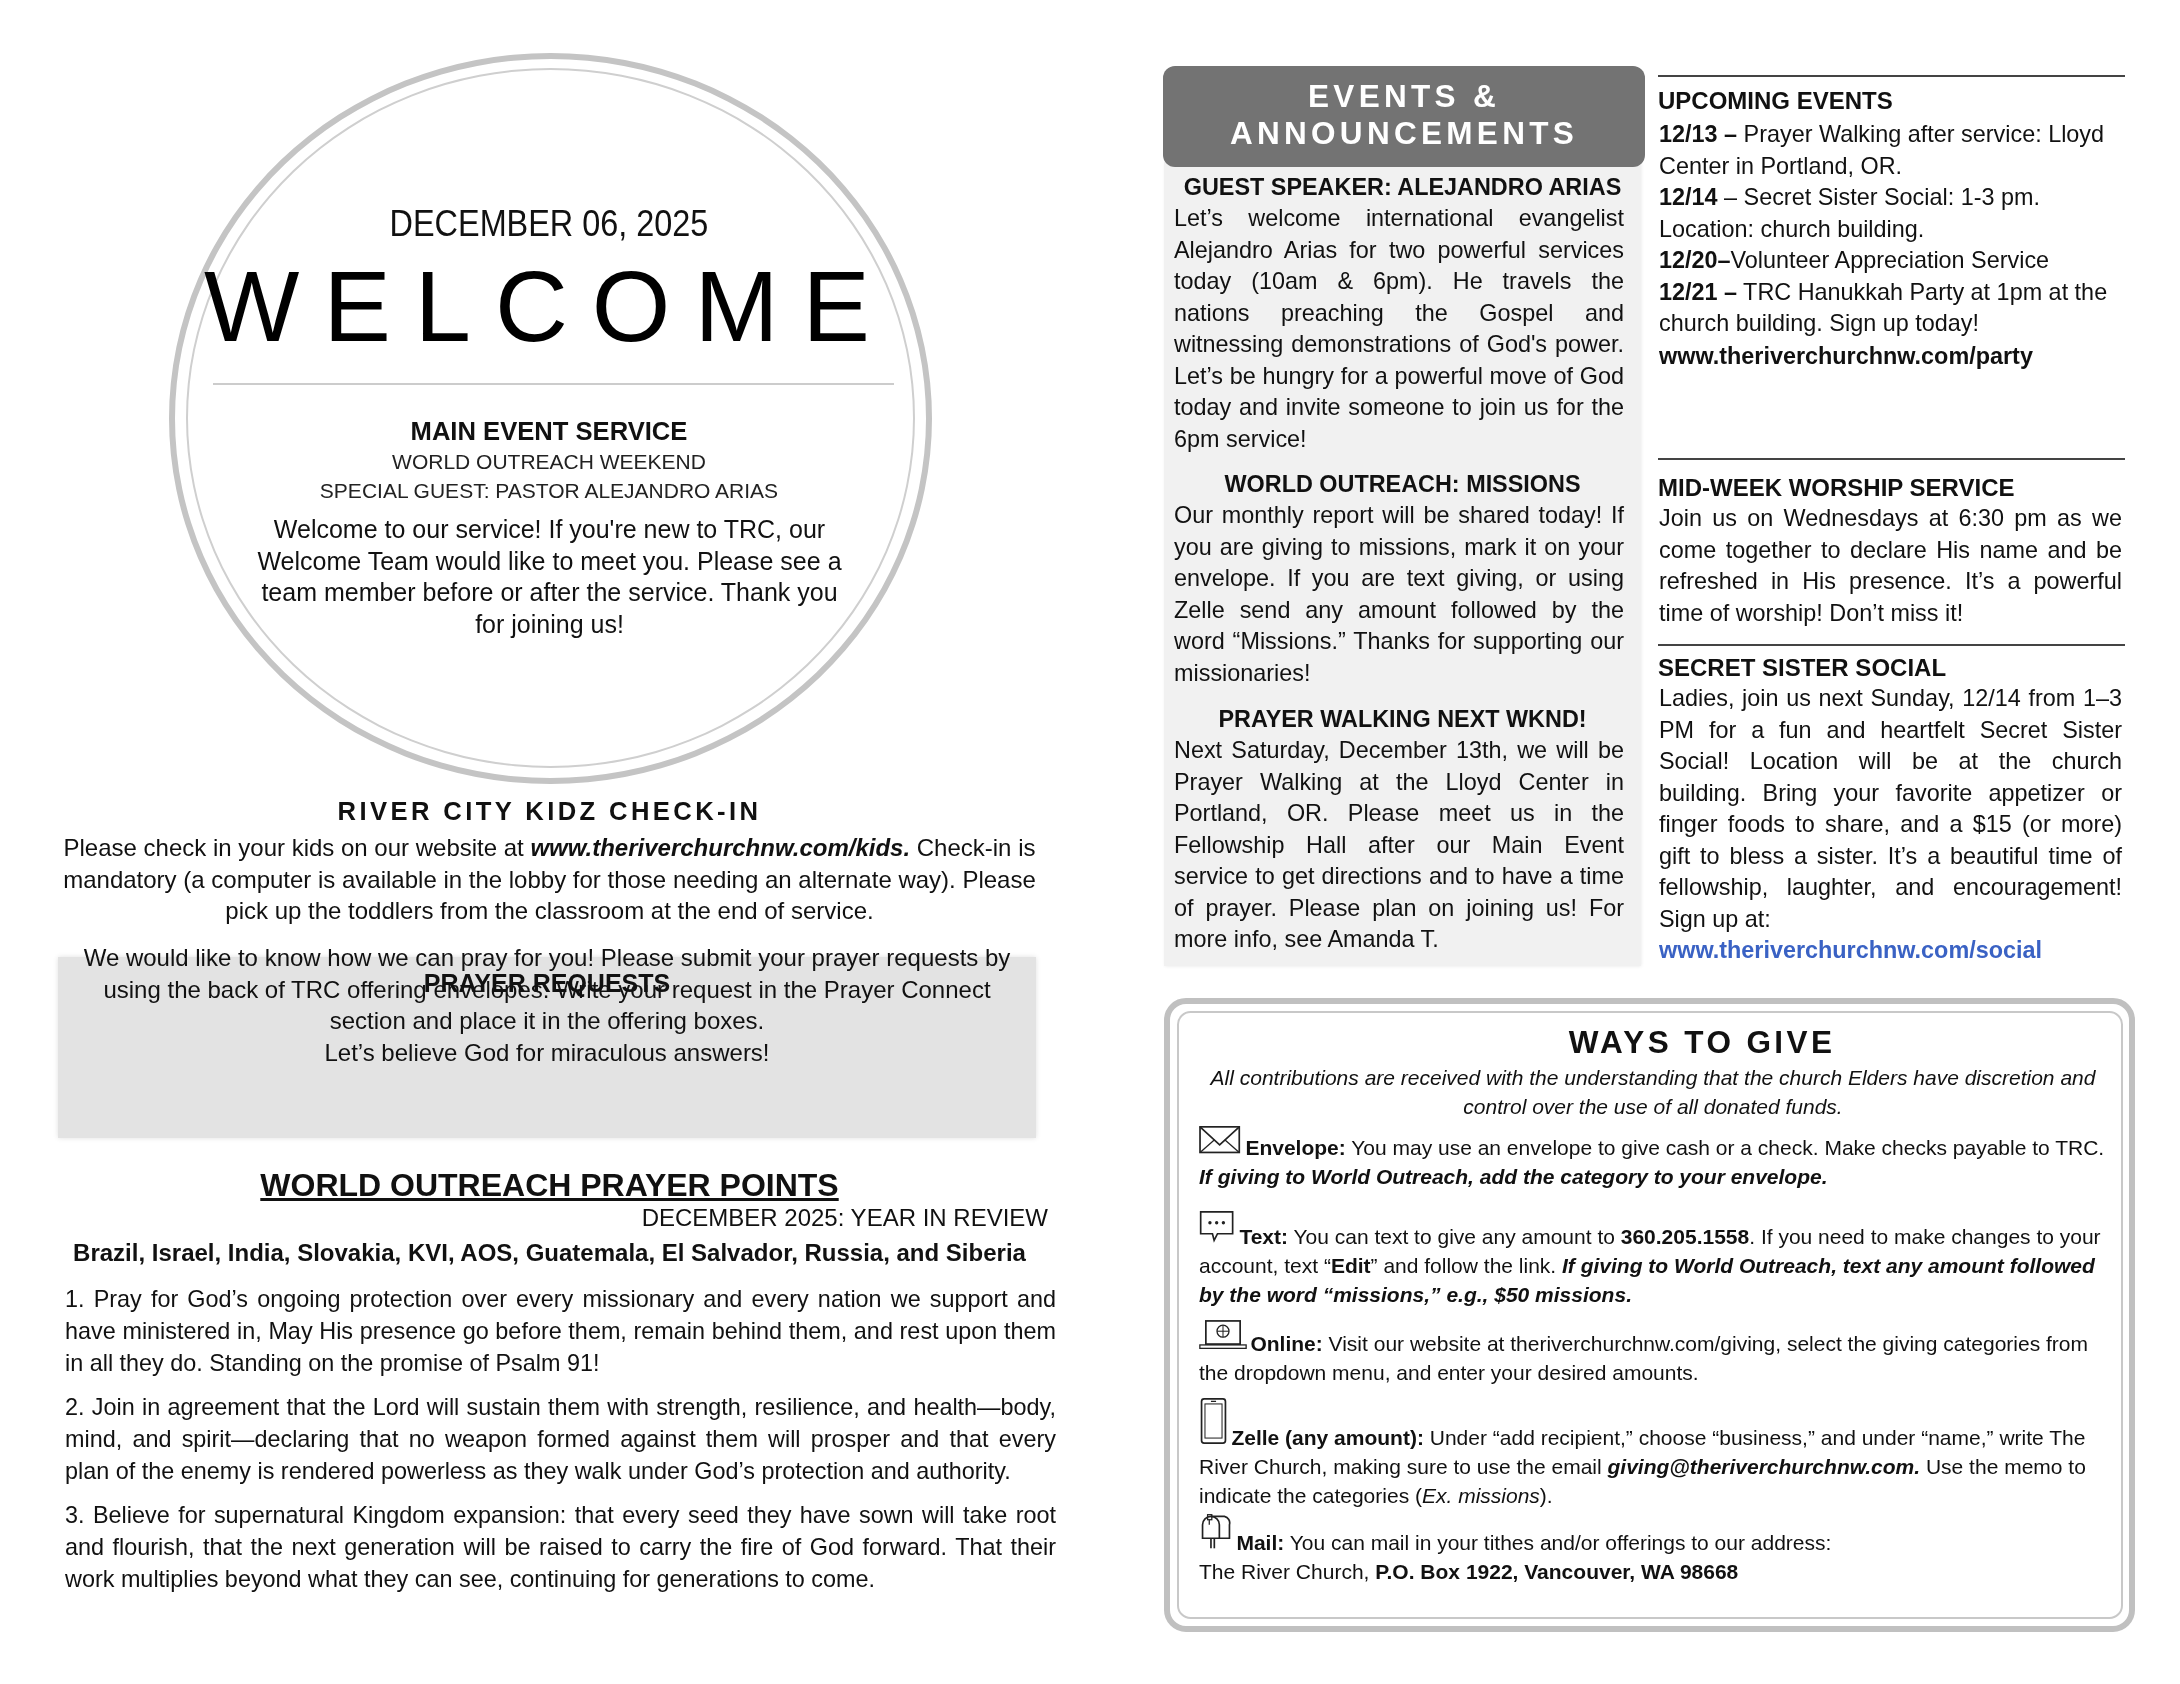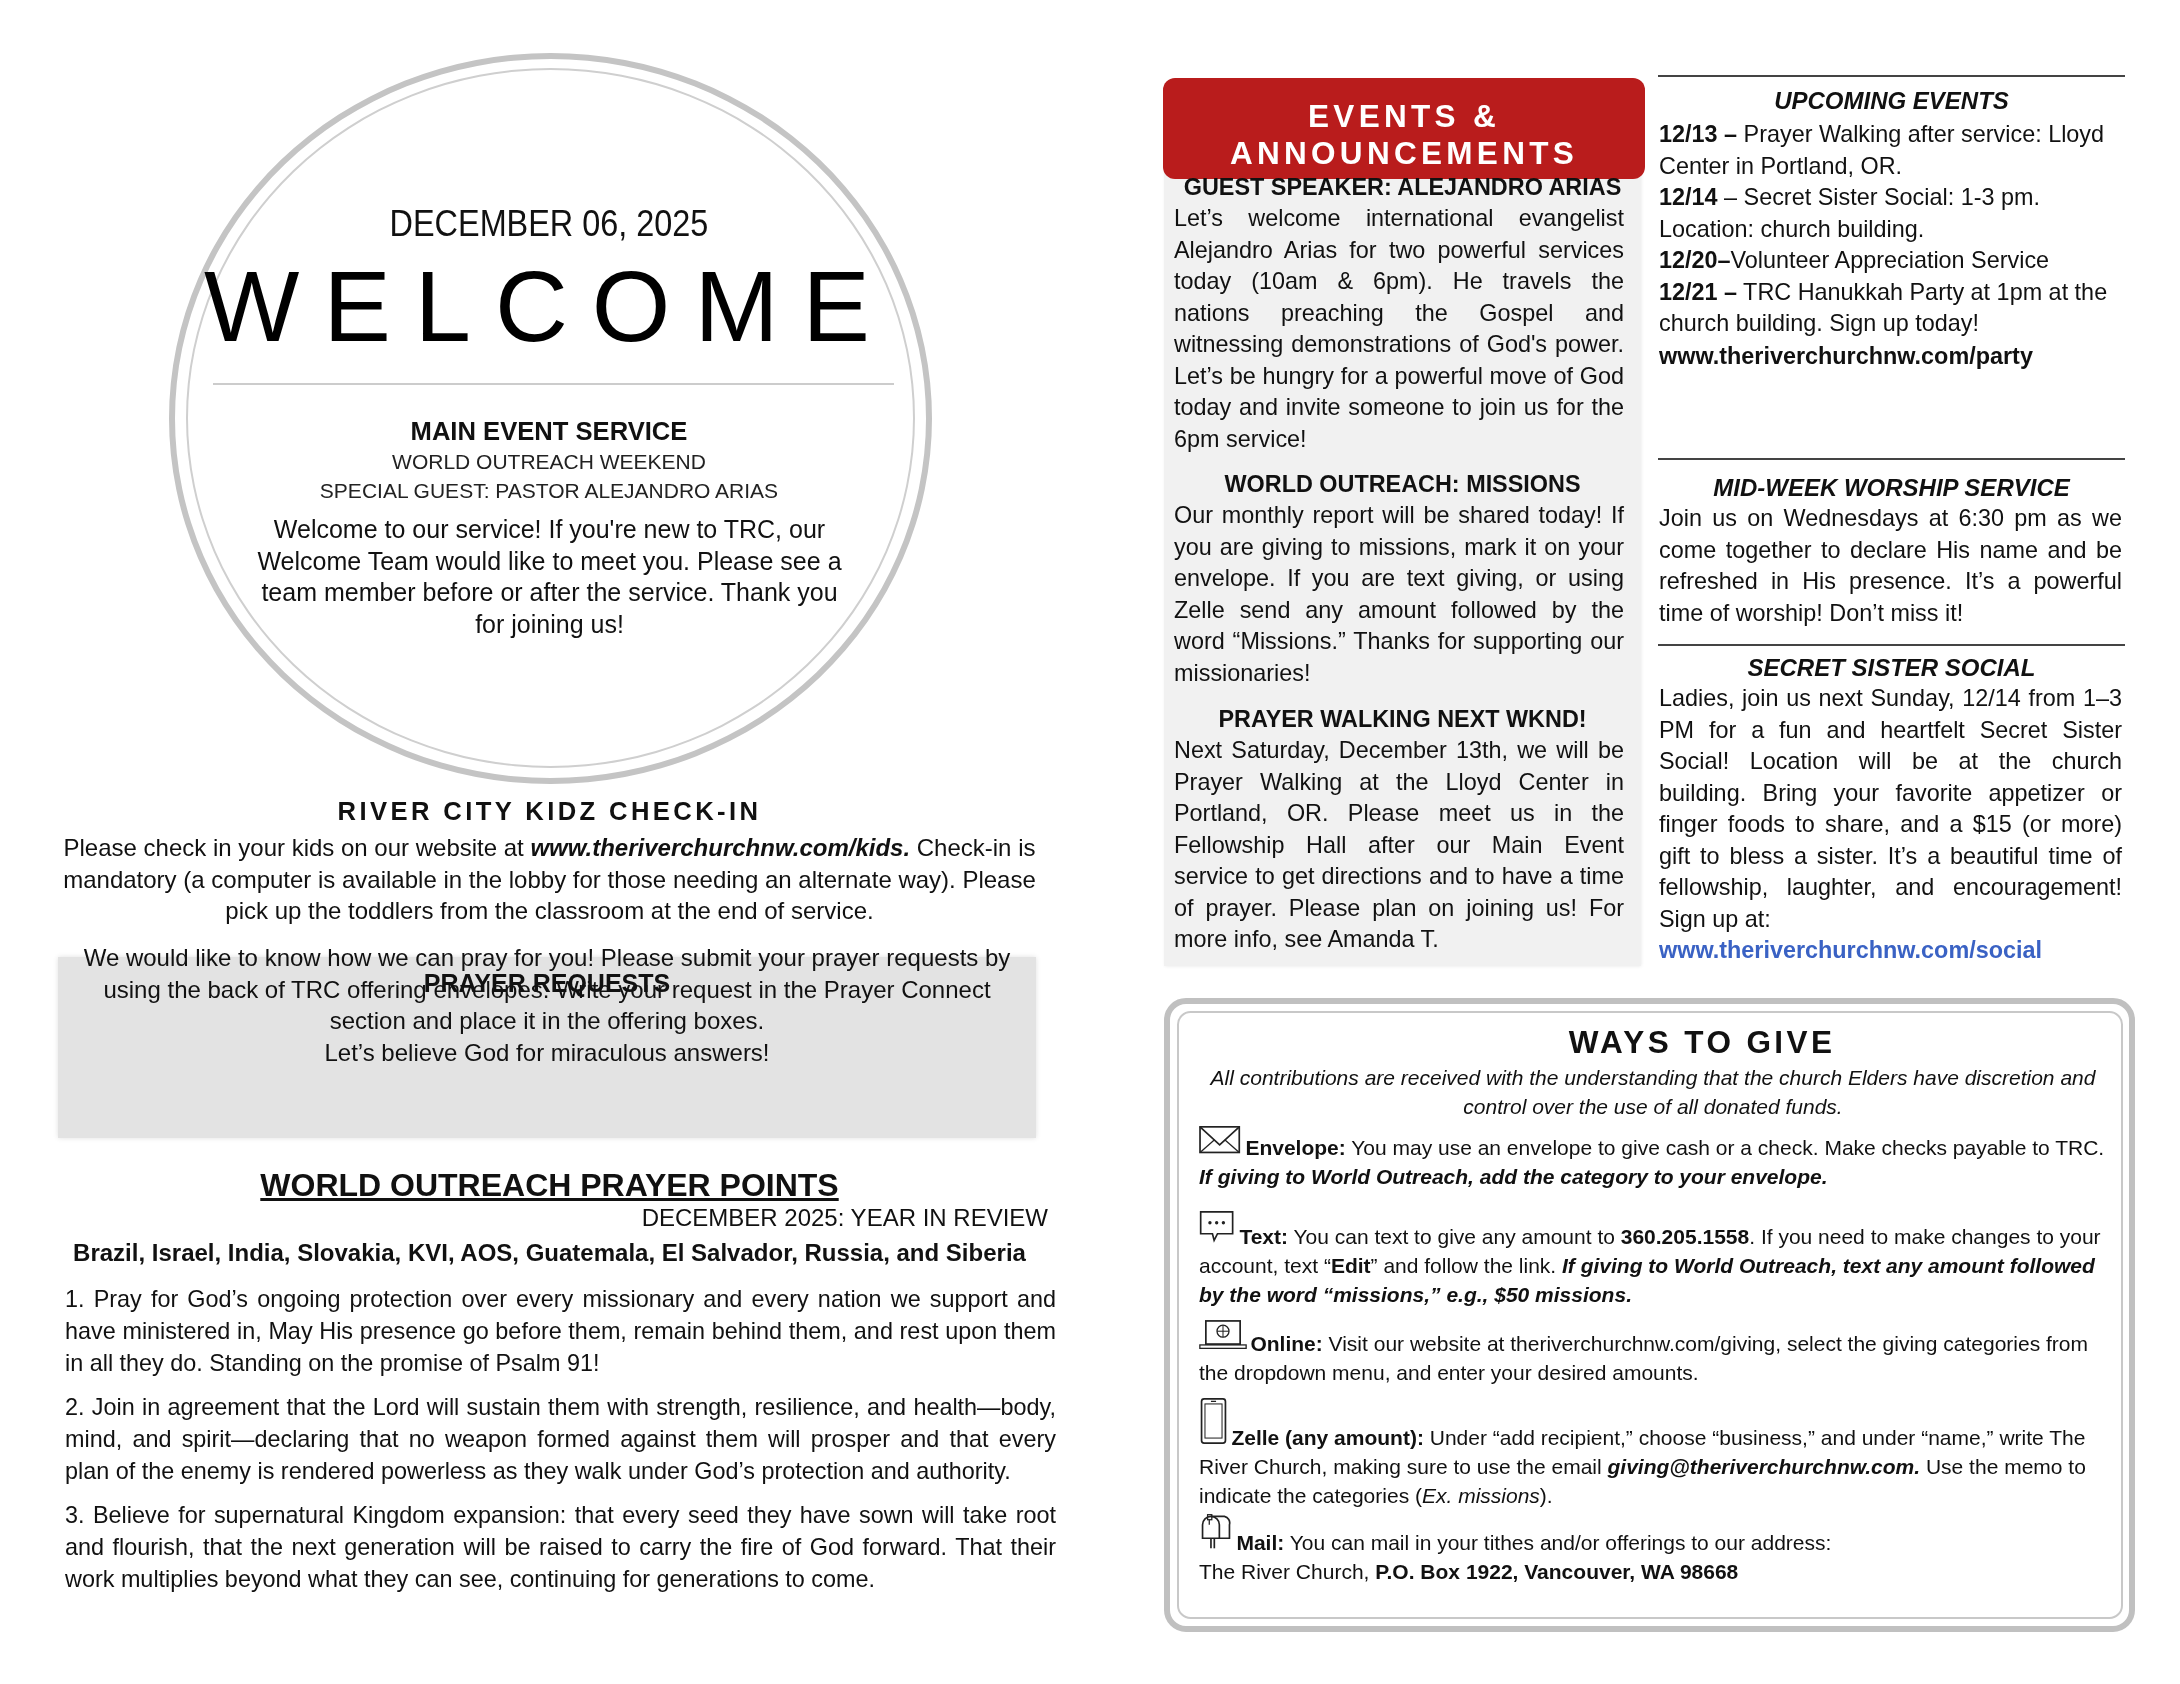--- a/index.html
+++ b/index.html
@@ -33,29 +33,29 @@
 
   .wo-title { left:51px; top:1167px; width:997px; text-align:center; font-size:32px; font-weight:700;text-decoration:underline; }
   .wo-sub { left:51px; top:1204px; width:997px; text-align:right; font-size:24px; }
   .wo-countries { left:51px; top:1239px; width:997px; text-align:center; font-size:24px; font-weight:700; }
   .wo-points { left:65px; top:1283px; width:991px; font-size:23.4px; line-height:32px; text-align:justify; }
   .wo-points p { margin:0 0 12px 0; }
 
   
   .events-col-bg { left:1164px; top:162px; width:477px; height:804px; background:#f1f1f1;
                    box-shadow:0.9px 0.9px 3.4px rgba(0,0,0,0.1); }
-  .events-header { left:1163px; top:78px; width:482px; height:101px; background:#b91c1c;
+  .events-header { left:1163px; top:66px; width:482px; height:101px; background:#737373;
                    border-radius:12px; color:#fff; text-align:center; font-weight:700;
-                   font-size:31.5px; letter-spacing:4.3px; line-height:37px; padding-top:20px; box-sizing:border-box; }
+                   font-size:31.5px; letter-spacing:4.3px; line-height:37px; padding-top:12px; box-sizing:border-box; }
   .ev-title { left:1164px; width:477px; text-align:center; font-size:23.4px; font-weight:700; }
   .ev-body { left:1174px; width:450px; font-size:23.4px; line-height:31.5px; text-align:justify; }
 
   
   .rule { left:1658px; width:467px; height:0; border-top:2.6px solid #444; }
-  .rc-title { left:1658px; width:467px; text-align:center; font-size:24px; font-weight:700;font-style:italic; }
+  .rc-title { left:1658px; width:467px; text-align:left; font-size:24px; font-weight:700; }
   .rc-body { left:1659px; width:463px; font-size:23.4px; line-height:31.5px; }
   .rc-body b { font-weight:700; }
   .justify { text-align:justify; }
   .link-blue { color:#3a62c4; font-weight:700; }
   .link-dark { font-weight:700; }
 
   
   .give-outer { left:1164px; top:998px; width:971px; height:634px; border:6.8px solid #c0c0c0;
                 border-radius:22px; box-sizing:border-box; }
   .give-inner { left:1177px; top:1011px; width:946px; height:608px; border:2.6px solid #c8c8c8;

